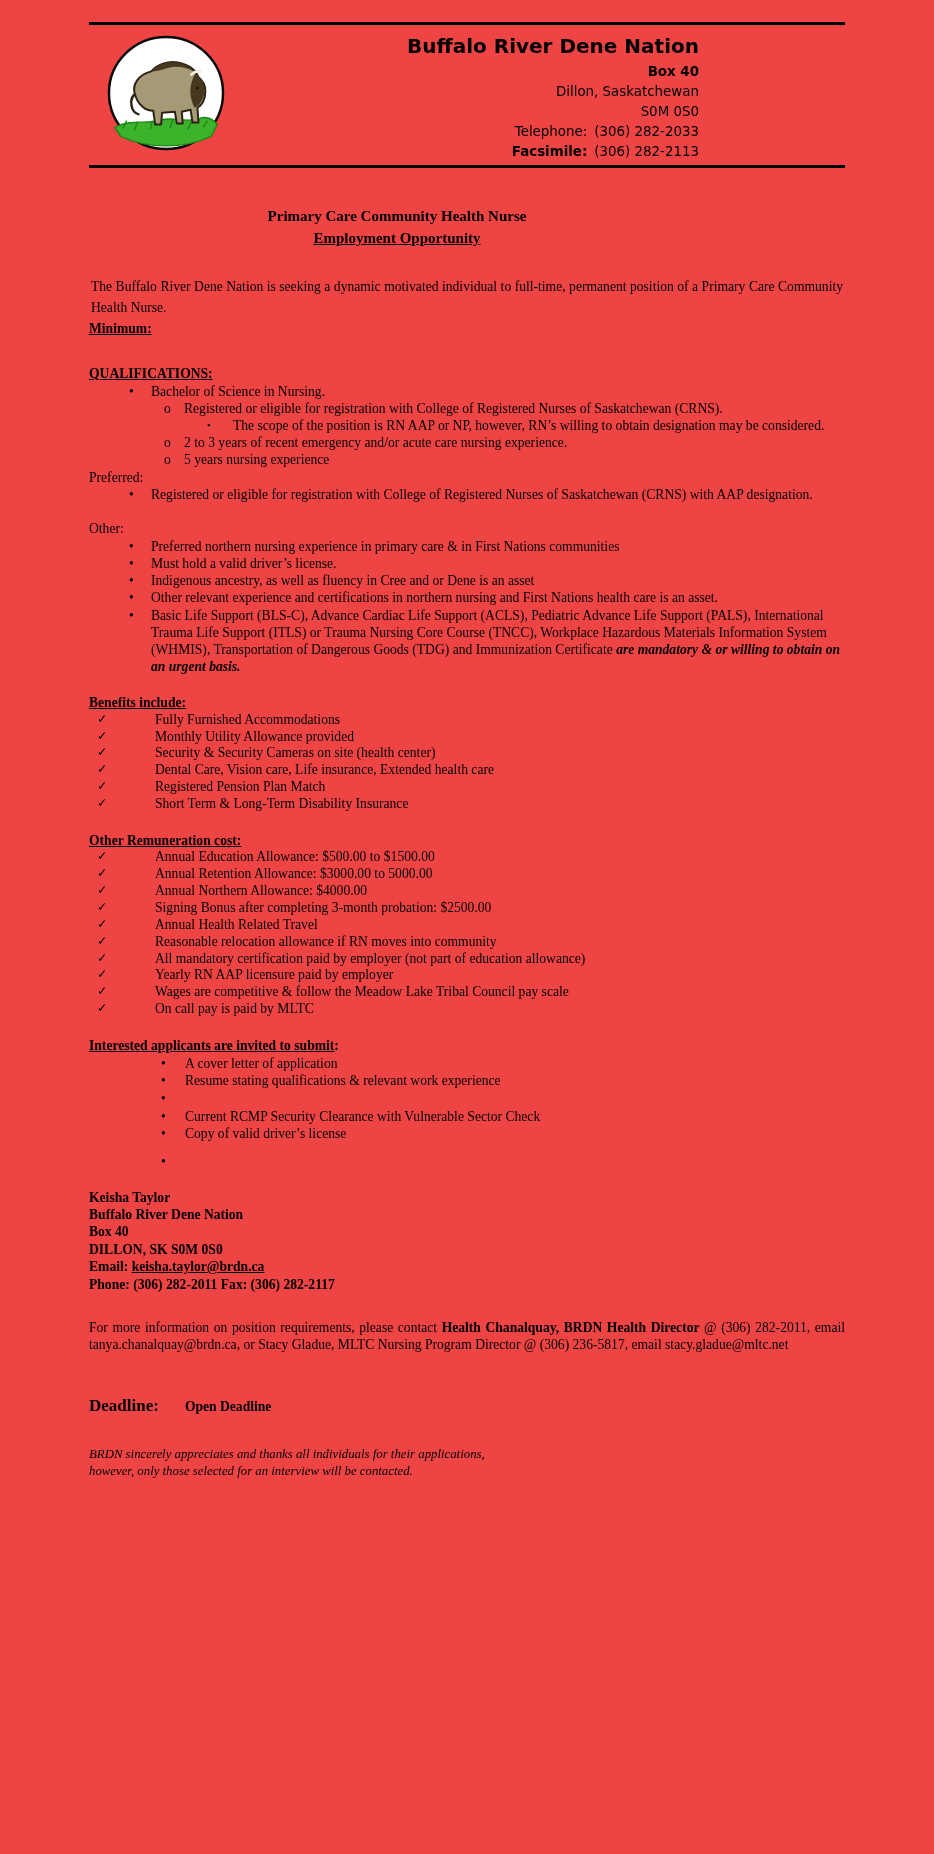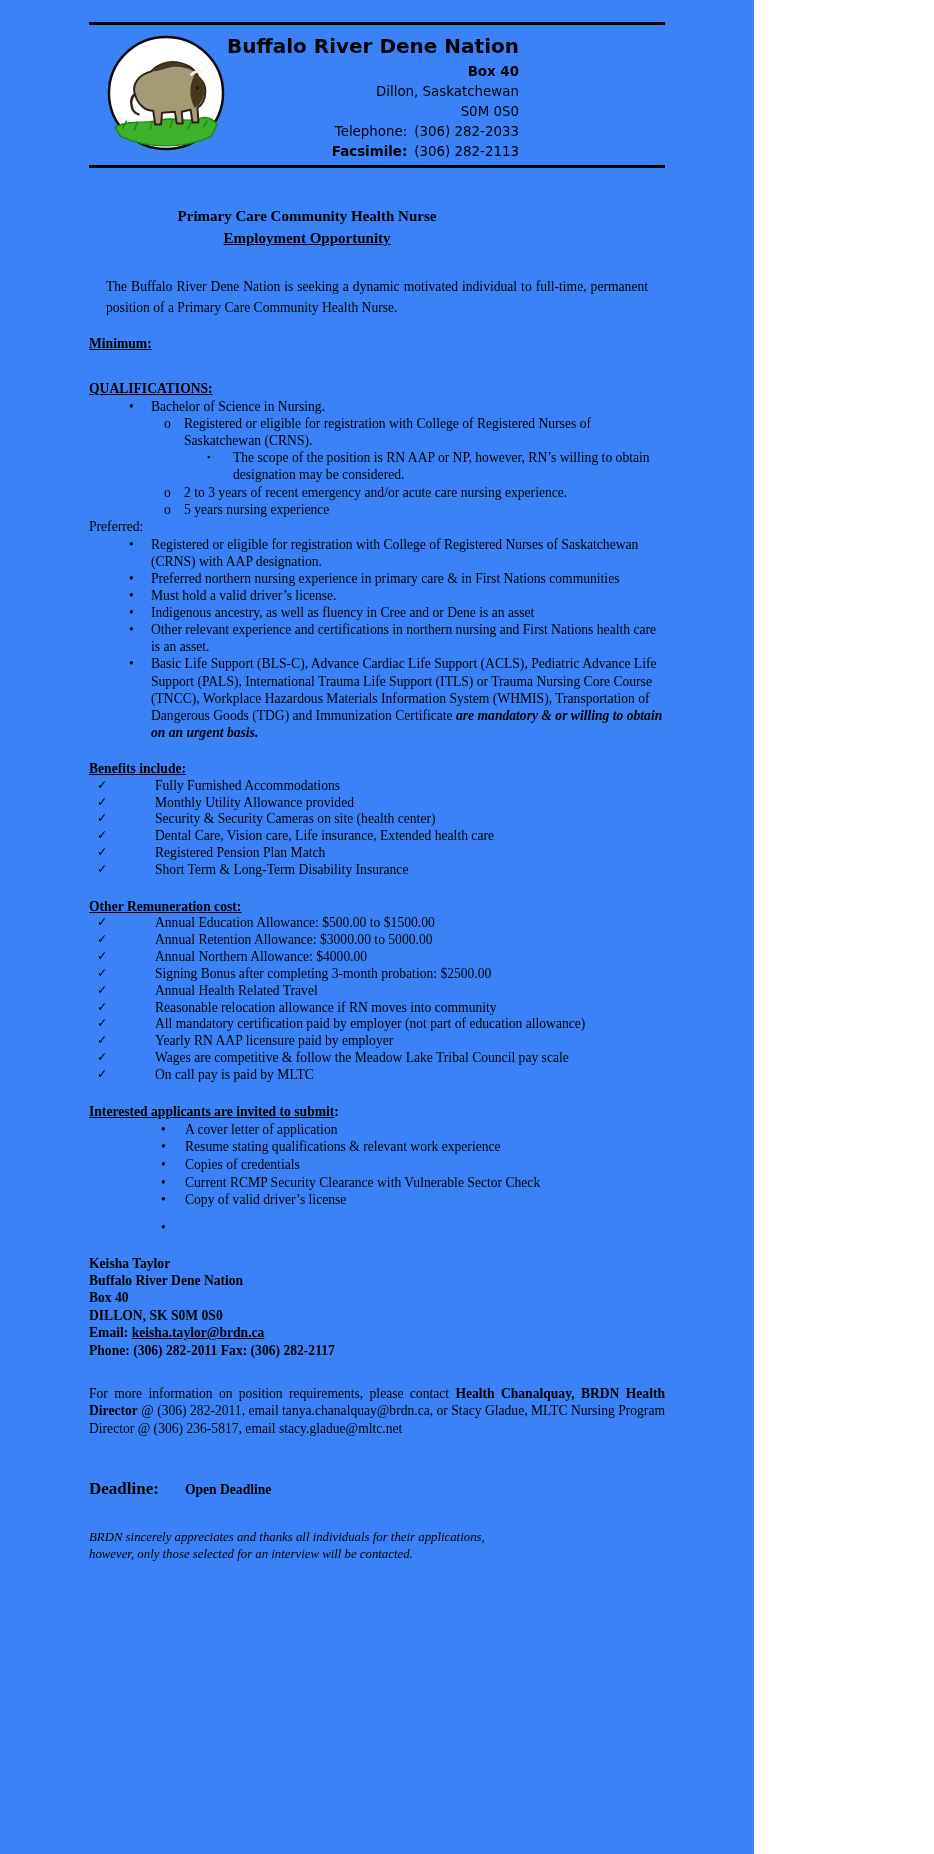--- a/index.html
+++ b/index.html
@@ -1,38 +1,38 @@
 <!DOCTYPE html>
 <html><head>
 <meta charset="utf-8">
 <style>
   html,body{margin:0;padding:0;background:#ffffff;}
   .page{
-    width:754px;height:1854px;box-sizing:border-box;
-    padding:0 89px;position:relative;background:#3b82f6;
+    width:934px;height:1854px;box-sizing:border-box;
+    padding:0 89px;position:relative;background:#ef4444;
     font-family:"Liberation Serif",serif;color:#000;font-size:13.6px;
     overflow:hidden;
   }
   .rule{height:3px;background:#000;}
   .rule-top{margin-top:22px;}
   .rule-mid{margin-top:11px;}
 
   .letterhead{margin-top:9px;display:flex;align-items:flex-start;height:120px;}
   .logo{width:122px;height:120px;margin-left:16px;flex:0 0 auto;}
   .head-right{flex:1;text-align:right;padding-right:146px;
     font-family:"DejaVu Sans",sans-serif;line-height:1.5;font-size:13.4px;}
   .org-name{font-size:20px;font-weight:bold;line-height:1.2;margin-bottom:4px;}
   .bold{font-weight:bold;}
   .head-line .num{margin-left:7px;}
 
   .title-block{margin-top:38px;text-align:center;margin-right:140px;
     font-weight:bold;font-size:15px;line-height:1.45;}
   .u{text-decoration:underline;}
 
-  .para{margin:17px;text-align:justify;line-height:1.55;}
+  .para{margin:2px;text-align:justify;line-height:1.55;}
   .p1{margin-top:26px;}
   .p2{margin-top:21px;}
 
   .sec-h{font-weight:bold;margin-top:0;line-height:1.3;}
   .sec-h.gap{margin-top:19px;}
   .plain-h{line-height:1.3;}
 
   .li{display:flex;align-items:flex-start;line-height:1.26;}
   .li .g{flex:0 0 auto;text-align:left;}
   .li .t{flex:1;}
@@ -120,20 +120,21 @@
       <span class="g">o</span>
       <span class="t">5 years nursing experience</span>
     </div>
 
   <div class="plain-h">Preferred:</div>
   <div class="li l1">
       <span class="g">•</span>
       <span class="t">Registered or eligible for registration with College of Registered Nurses of Saskatchewan (CRNS) with AAP designation.</span>
     </div>
 
+  <div class="plain-h" style="margin-top:17px;">Other:</div>
   <div class="li l1">
       <span class="g">•</span>
       <span class="t">Preferred northern nursing experience in primary care &amp; in First Nations communities</span>
     </div>
   <div class="li l1">
       <span class="g">•</span>
       <span class="t">Must hold a valid driver’s license.</span>
     </div>
   <div class="li l1">
       <span class="g">•</span>
@@ -220,21 +221,20 @@
   <div class="li lsub">
       <span class="g">•</span>
       <span class="t">A cover letter of application</span>
     </div>
   <div class="li lsub">
       <span class="g">•</span>
       <span class="t">Resume stating qualifications &amp; relevant work experience</span>
     </div>
   <div class="li lsub">
       <span class="g">•</span>
-      <span class="t">Copies of credentials</span>
     </div>
   <div class="li lsub">
       <span class="g">•</span>
       <span class="t">Current RCMP Security Clearance with Vulnerable Sector Check</span>
     </div>
   <div class="li lsub">
       <span class="g">•</span>
       <span class="t">Copy of valid driver’s license</span>
     </div>
   <div class="li lsub refs-row">

